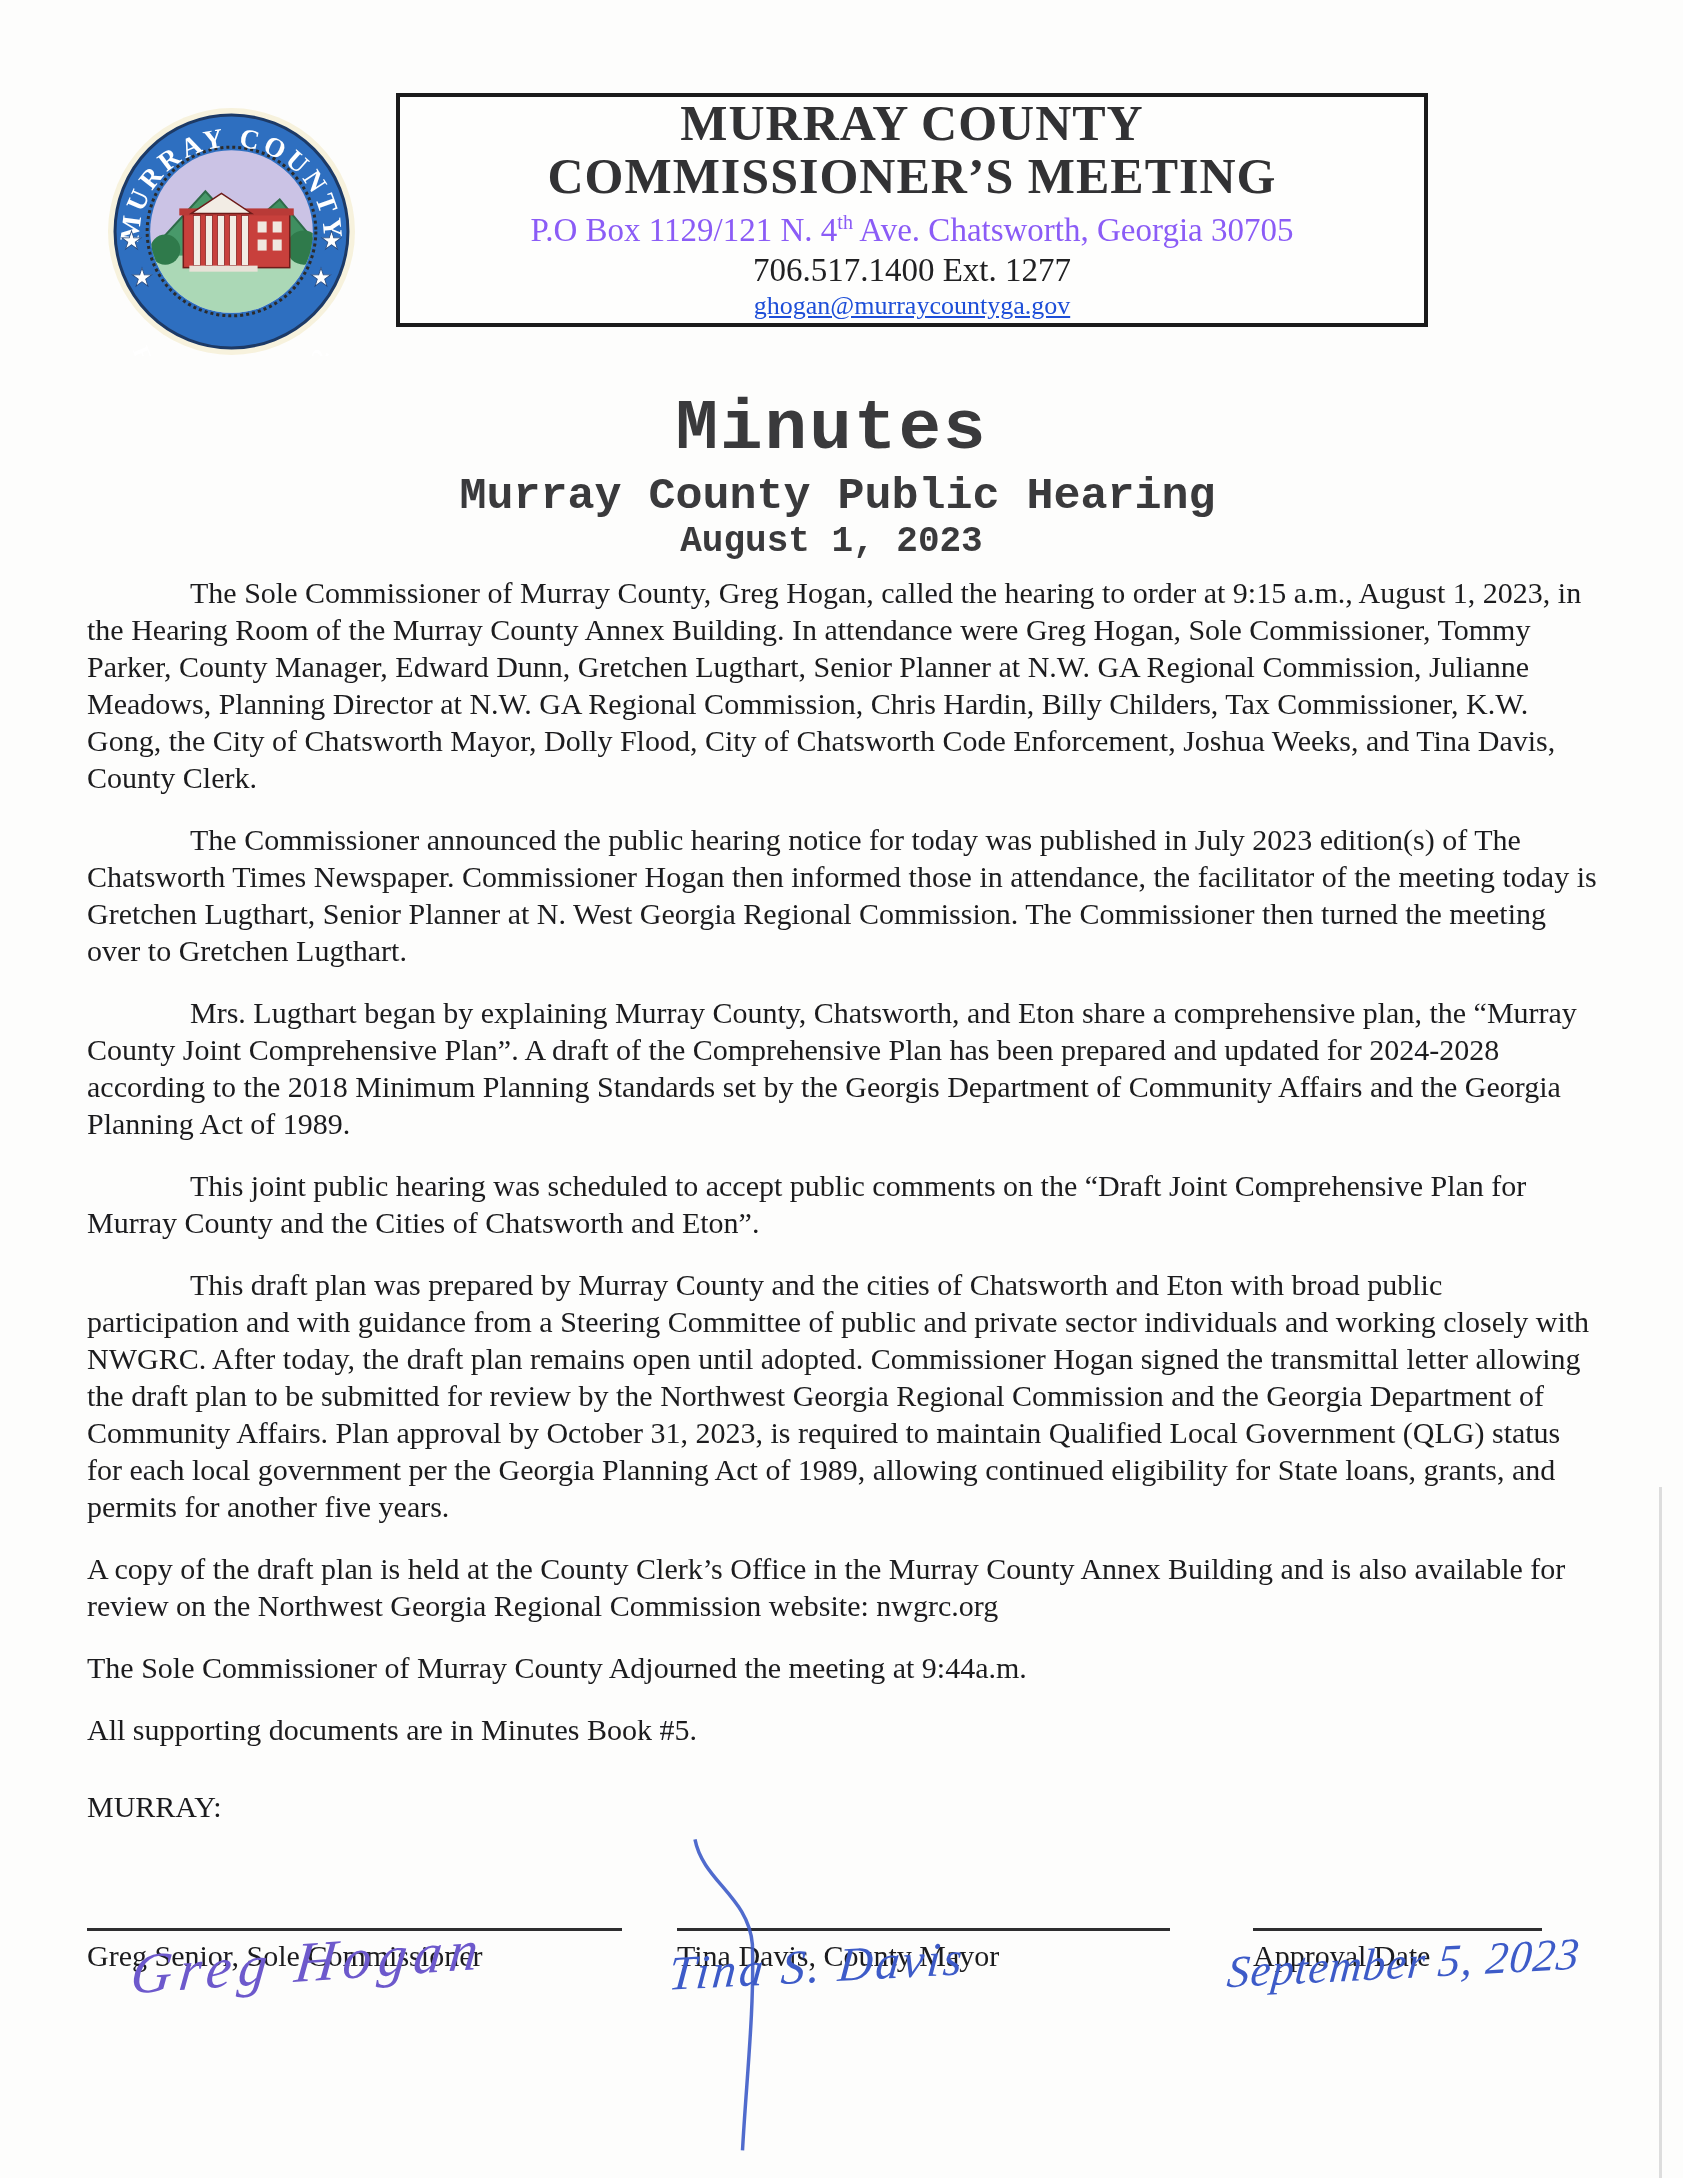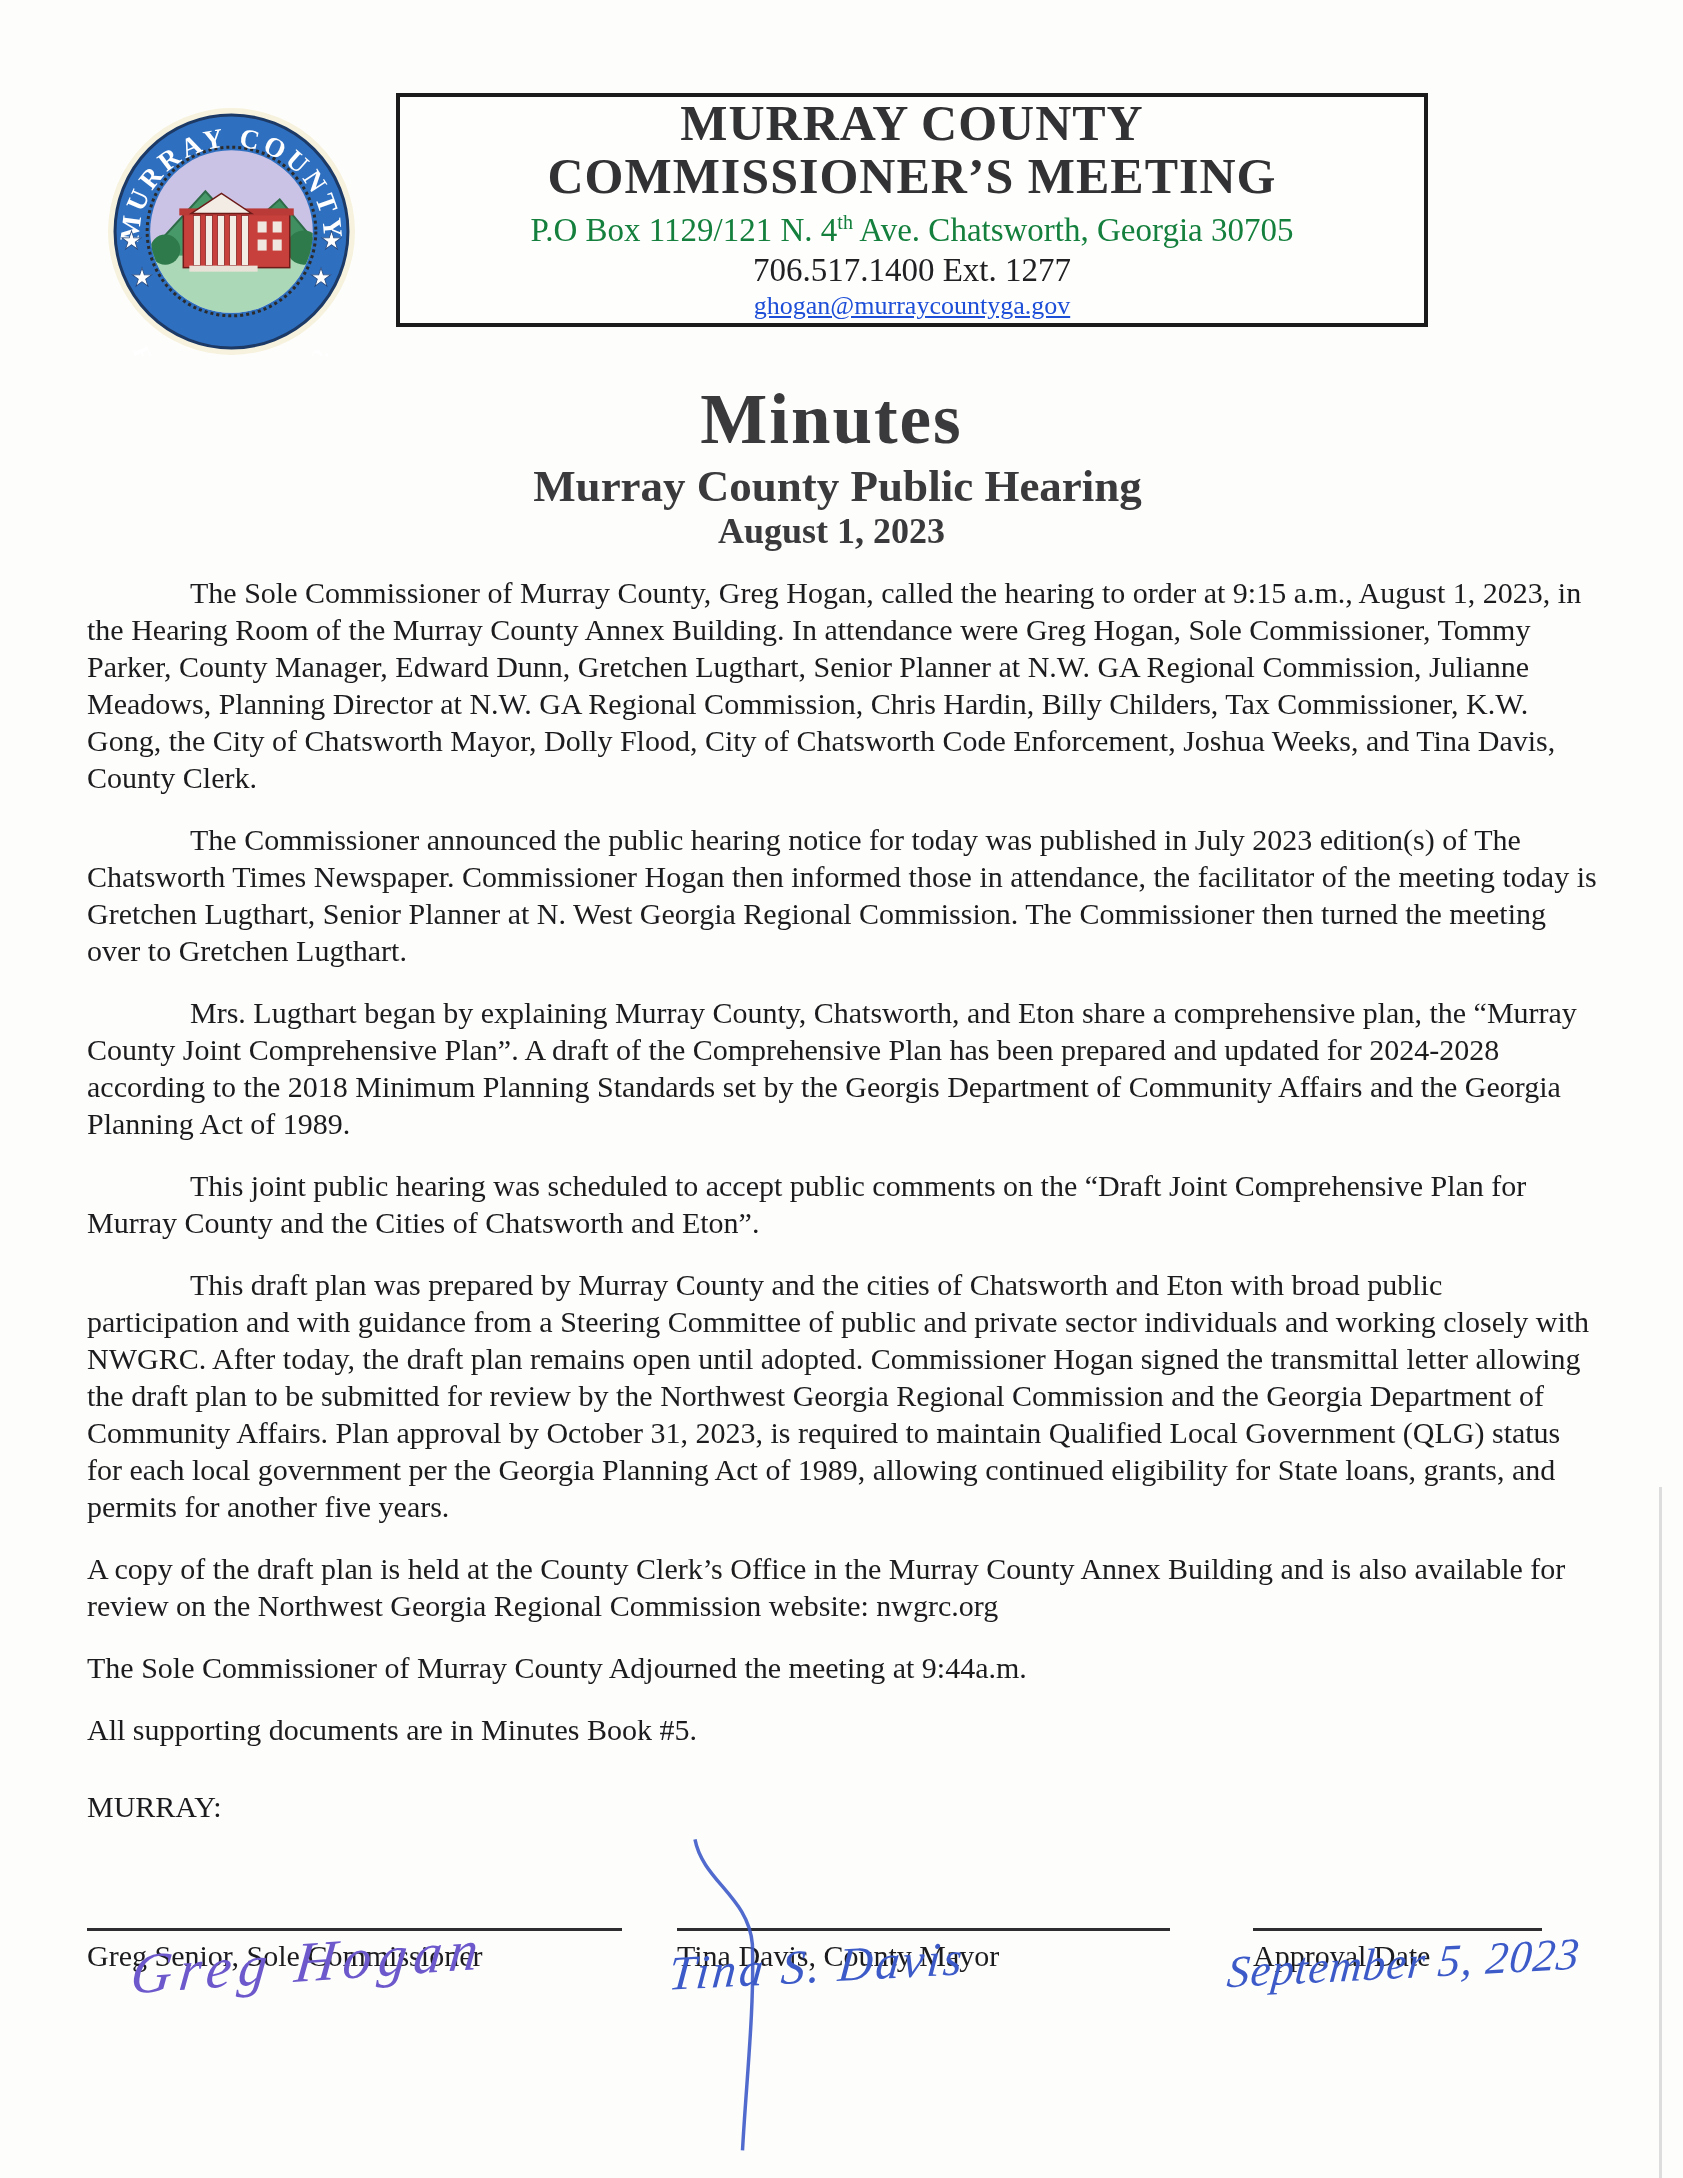--- a/index.html
+++ b/index.html
@@ -10,26 +10,26 @@
     font-family:"Liberation Serif", serif; color:#1c1c1e;
   }
   
   .seal-wrap { position:absolute; left:107px; top:107px; width:249px; height:249px; }
   .header-box {
     position:absolute; left:396px; top:93px; width:1032px; height:234px;
     border:4px solid #1b1b1b; background:#fefefd; text-align:center;
     display:flex; flex-direction:column; justify-content:center; padding:6px 10px;
   }
   .hb-title { font-weight:bold; font-size:50px; line-height:1.06; color:#323234; letter-spacing:1px; }
-  .hb-address { font-size:33px; line-height:1.2; color:#15803d; margin-top:7px; }
+  .hb-address { font-size:33px; line-height:1.2; color:#8b5cf6; margin-top:7px; }
   .hb-address sup { font-size:20px; }
   .hb-phone { font-size:33px; line-height:1.2; color:#212123; }
   .hb-email { font-size:26px; line-height:1.25; color:#1d4ed8; text-decoration:underline; cursor:pointer; }
   
-  .title-block { position:absolute; left:0; top:382px; width:1663px; text-align:center; color:#3a3a3c; }
+  .title-block { position:absolute; left:0; top:392px; width:1663px; text-align:center; color:#3a3a3c;font-family:Liberation Mono, monospace; }
   .tb-main { font-size:71px; font-weight:bold; letter-spacing:2px; line-height:1.05; }
   .tb-sub  { font-size:45px; font-weight:bold; line-height:1.15; margin-top:4px;margin-left:12px; }
   .tb-date { font-size:36px; font-weight:bold; line-height:1.1; }
   
   .body-text {
     position:absolute; left:87px; top:574px; width:1523px;
     font-size:30px; line-height:37px; color:#1c1c1e;
   }
   .body-text p { margin:0 12px 25px 0;font-family:Liberation Serif, serif; }
   .body-text p.indent { text-indent:103px; }

